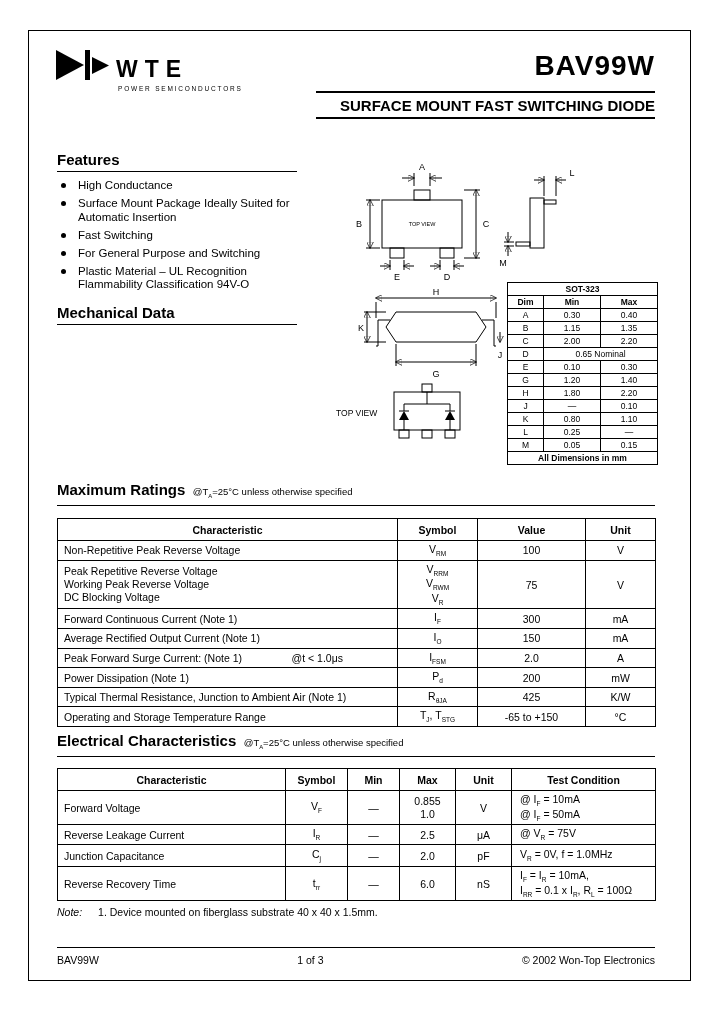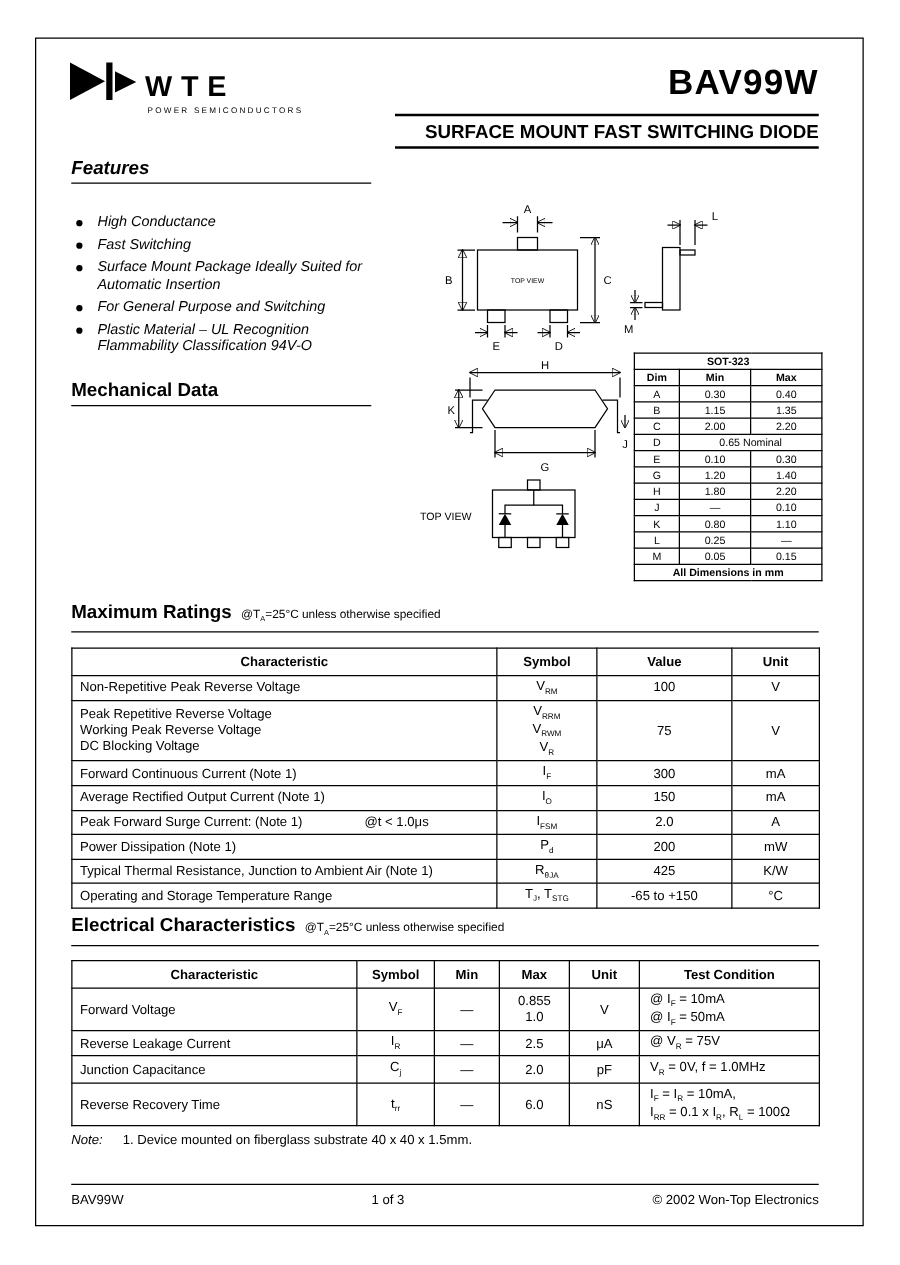--- a/index.html
+++ b/index.html
@@ -13,24 +13,24 @@
   .brand { left:116px; top:56px; font-size:23px; font-weight:bold; letter-spacing:7px; }
   .brand-sub { left:118px; top:85px; font-size:6.5px; letter-spacing:1.8px; }
   .part-number { left:350px; top:50px; width:305px; text-align:right; font-size:28px; font-weight:bold; letter-spacing:1px; }
   .rule { background:#000; height:2px; }
   .rule-1 { left:316px; top:91px; width:339px; }
   .subtitle { left:316px; top:97px; width:339px; text-align:right; font-size:15px; font-weight:bold; }
   .rule-2 { left:316px; top:117px; width:339px; }
 
   
   .section { width:252px; }
-  .features { left:57px; top:126px;font-style:italic; }
+  .features { left:57px; top:151px; }
   .mechanical { left:57px; top:304px; }
   .sec-head { width:240px; border-bottom:1px solid #000; font-size:15px; font-weight:bold; padding-bottom:3px; }
-  ul.bullets { margin-top:25px; font-size:11.5px; line-height:13.5px; list-style:none; }
+  ul.bullets { margin-top:7px; font-size:11.5px; line-height:13.5px; list-style:none; }
   .bullets li { padding-left:21px; position:relative; margin-bottom:4.5px; }
   .bullets li::before { content:""; position:absolute; left:4px; top:4px; width:5px; height:5px; background:#000; border-radius:50%; }
 
   
   .diagram line, .diagram polyline, .diagram rect, .diagram polygon, .diagram path { stroke:#000; fill:none; stroke-width:1; }
   .diagram .fill { fill:#000; stroke:none; }
   .diagram text { fill:#000; stroke:none; font-size:9px; font-family:"Liberation Sans","DejaVu Sans",sans-serif; }
   .diagram text.tiny { font-size:5.5px; }
   .d1 { left:352px; top:160px; }
   .d2 { left:358px; top:286px; }
@@ -85,22 +85,22 @@
   <div class="abs brand-sub">POWER SEMICONDUCTORS</div>
   <div class="abs part-number">BAV99W</div>
   <div class="abs rule rule-1"></div>
   <div class="abs subtitle">SURFACE MOUNT FAST SWITCHING DIODE</div>
   <div class="abs rule rule-2"></div>
 
   <div class="abs section features">
     <div class="sec-head">Features</div>
     <ul class="bullets">
       <li>High Conductance</li>
+      <li>Surface Mount Package Ideally Suited for Automatic Insertion</li>
       <li>Fast Switching</li>
-      <li>Surface Mount Package Ideally Suited for Automatic Insertion</li>
       <li>For General Purpose and Switching</li>
       <li>Plastic Material – UL Recognition Flammability Classification 94V-O</li>
     </ul>
   </div>
 
   <div class="abs section mechanical">
     <div class="sec-head">Mechanical Data</div>
   </div>
 
   <svg class="abs diagram d1" width="230" height="122" viewBox="0 0 230 122">

